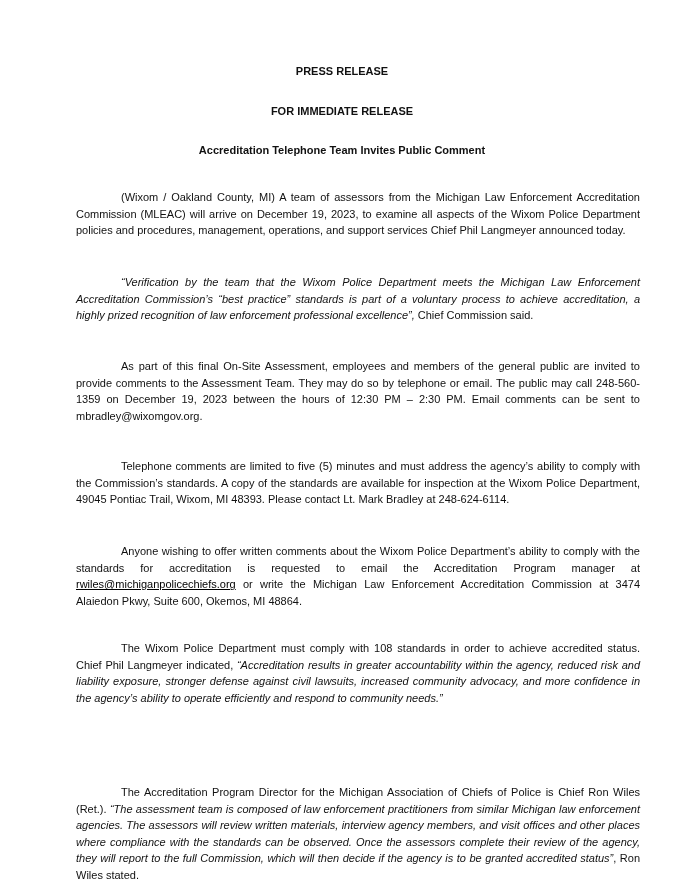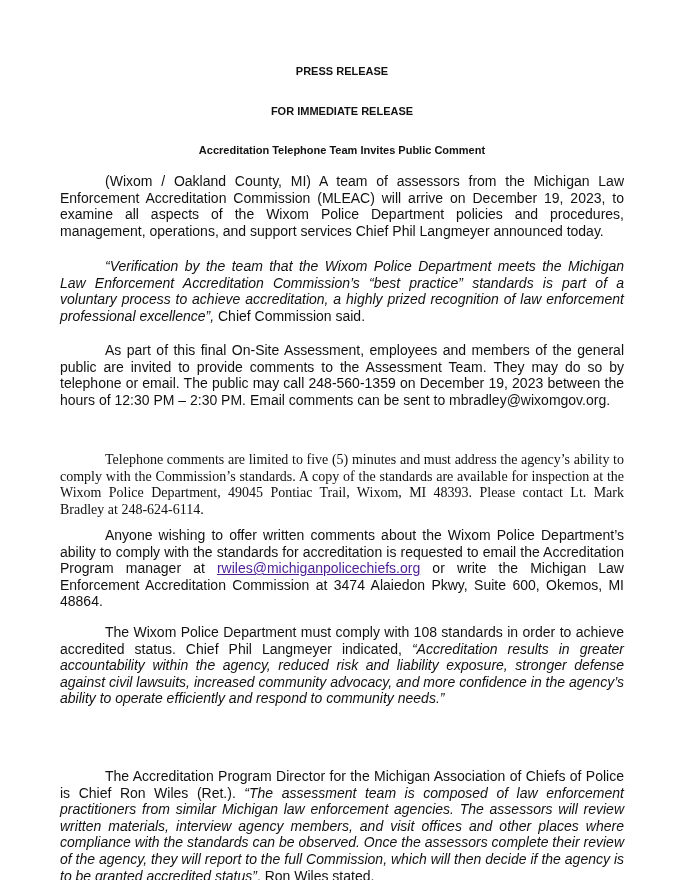--- a/index.html
+++ b/index.html
@@ -31,37 +31,37 @@
       left: 0;
       width: 564px;
     }
     #h1 { top: 62px; }
     #h2 { top: 102px; }
     #h3 { top: 141px; }
     .para {
       position: absolute;
       left: 0;
       width: 564px;
-      font-size: 14px;
+      font-size: 11px;
       line-height: 16.6px;
       text-align: justify;
-      margin: 0;
+      margin: 16px;
     }
     .para .indent {
       display: inline-block;
       width: 45px;
     }
     .it { font-style: italic; }
     a.link {
-      color: #4c1d95;
+      color: #000000;
     }
     #p1 { top: 173px; }
     #p2 { top: 258px; }
     #p3 { top: 342px; }
-    #p4 { top: 452px; font-family: Liberation Serif, serif; }
+    #p4 { top: 442px; }
     #p5 { top: 527px; }
     #p6 { top: 624px; }
     #p7 { top: 768px; }
   </style>
 </head>
 <body>
 
 <div class="page">
   <h1 class="heading" id="h1">PRESS RELEASE</h1>
   <h2 class="heading" id="h2">FOR IMMEDIATE RELEASE</h2>

